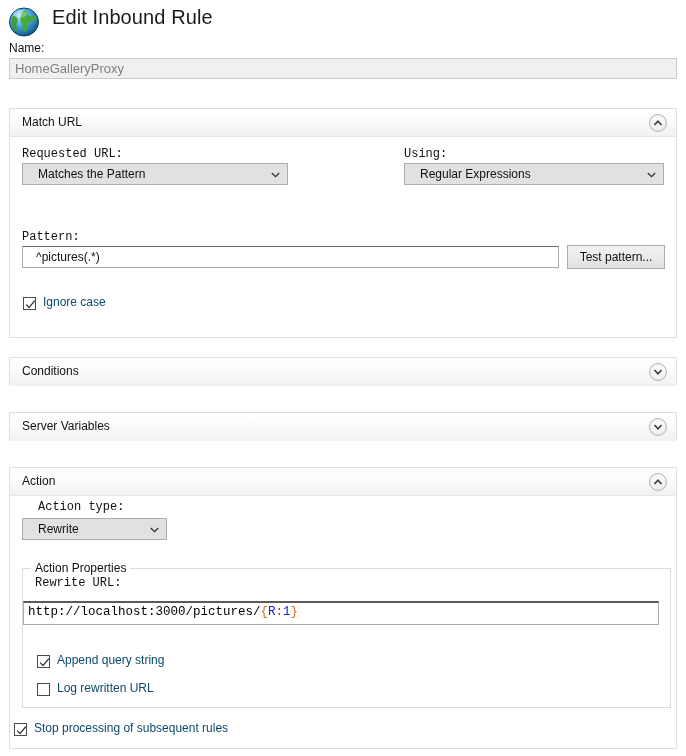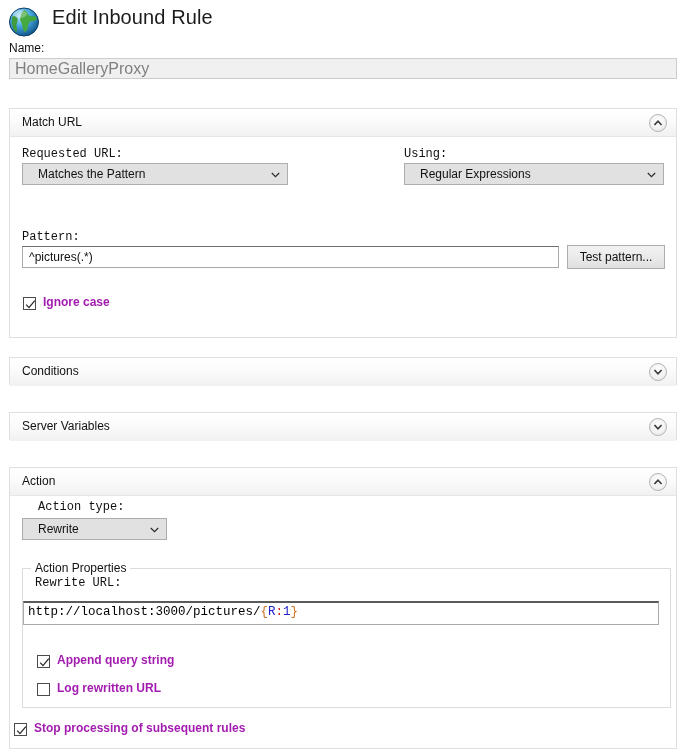--- a/index.html
+++ b/index.html
@@ -41,21 +41,21 @@
     font-size: 12px;
     color: #111;
   }
   .name-input {
     position: absolute;
     left: 9px; top: 58px;
     width: 668px; height: 21px;
     background: #f0f0f0;
     border: 1px solid #cccccc;
     color: #808080;
-    font-size: 16px;
+    font-size: 13px;
     font-family: "Liberation Sans", sans-serif;
     padding: 0 5px;
     line-height: 19px;
     outline: none;
   }
 
   
   .panel {
     position: absolute;
     background: #ffffff;
@@ -117,21 +117,21 @@
   }
   .textbox {
     position: absolute;
     height: 22px;
     background: #ffffff;
     border: 1px solid #a9a9a9;
     border-top-color: #6e6e6e;
     font-size: 12px;
     font-family: "Liberation Sans", sans-serif;
     color: #111;
-    padding: 0 6px;
+    padding: 0 13px;
     line-height: 20px;
     outline: none;
   }
   .btn {
     position: absolute;
     height: 24px;
     background: linear-gradient(to bottom, #f2f2f2 0%, #eaeaea 50%, #e0e0e0 100%);
     border: 1px solid #adadad;
     font-size: 12px;
     font-family: "Liberation Sans", sans-serif;
@@ -148,24 +148,23 @@
     width: 13px; height: 13px;
     background: #ffffff;
     border: 1px solid #4b4b4b;
     cursor: pointer;
   }
   .cb-box svg { position: absolute; left: 1px; top: 1px; }
   .cb-label {
     position: absolute;
     left: 20px; top: -2px;
     font-size: 12px;
-    color: #a21caf;
+    color: #0c4a6e;
     white-space: nowrap;
     cursor: default;
-    font-weight: bold;
   }
 
   
   .groupbox {
     position: absolute;
     border: 1px solid #dcdcdc;
   }
   .groupbox-title {
     position: absolute;
     left: 8px; top: -8px;

